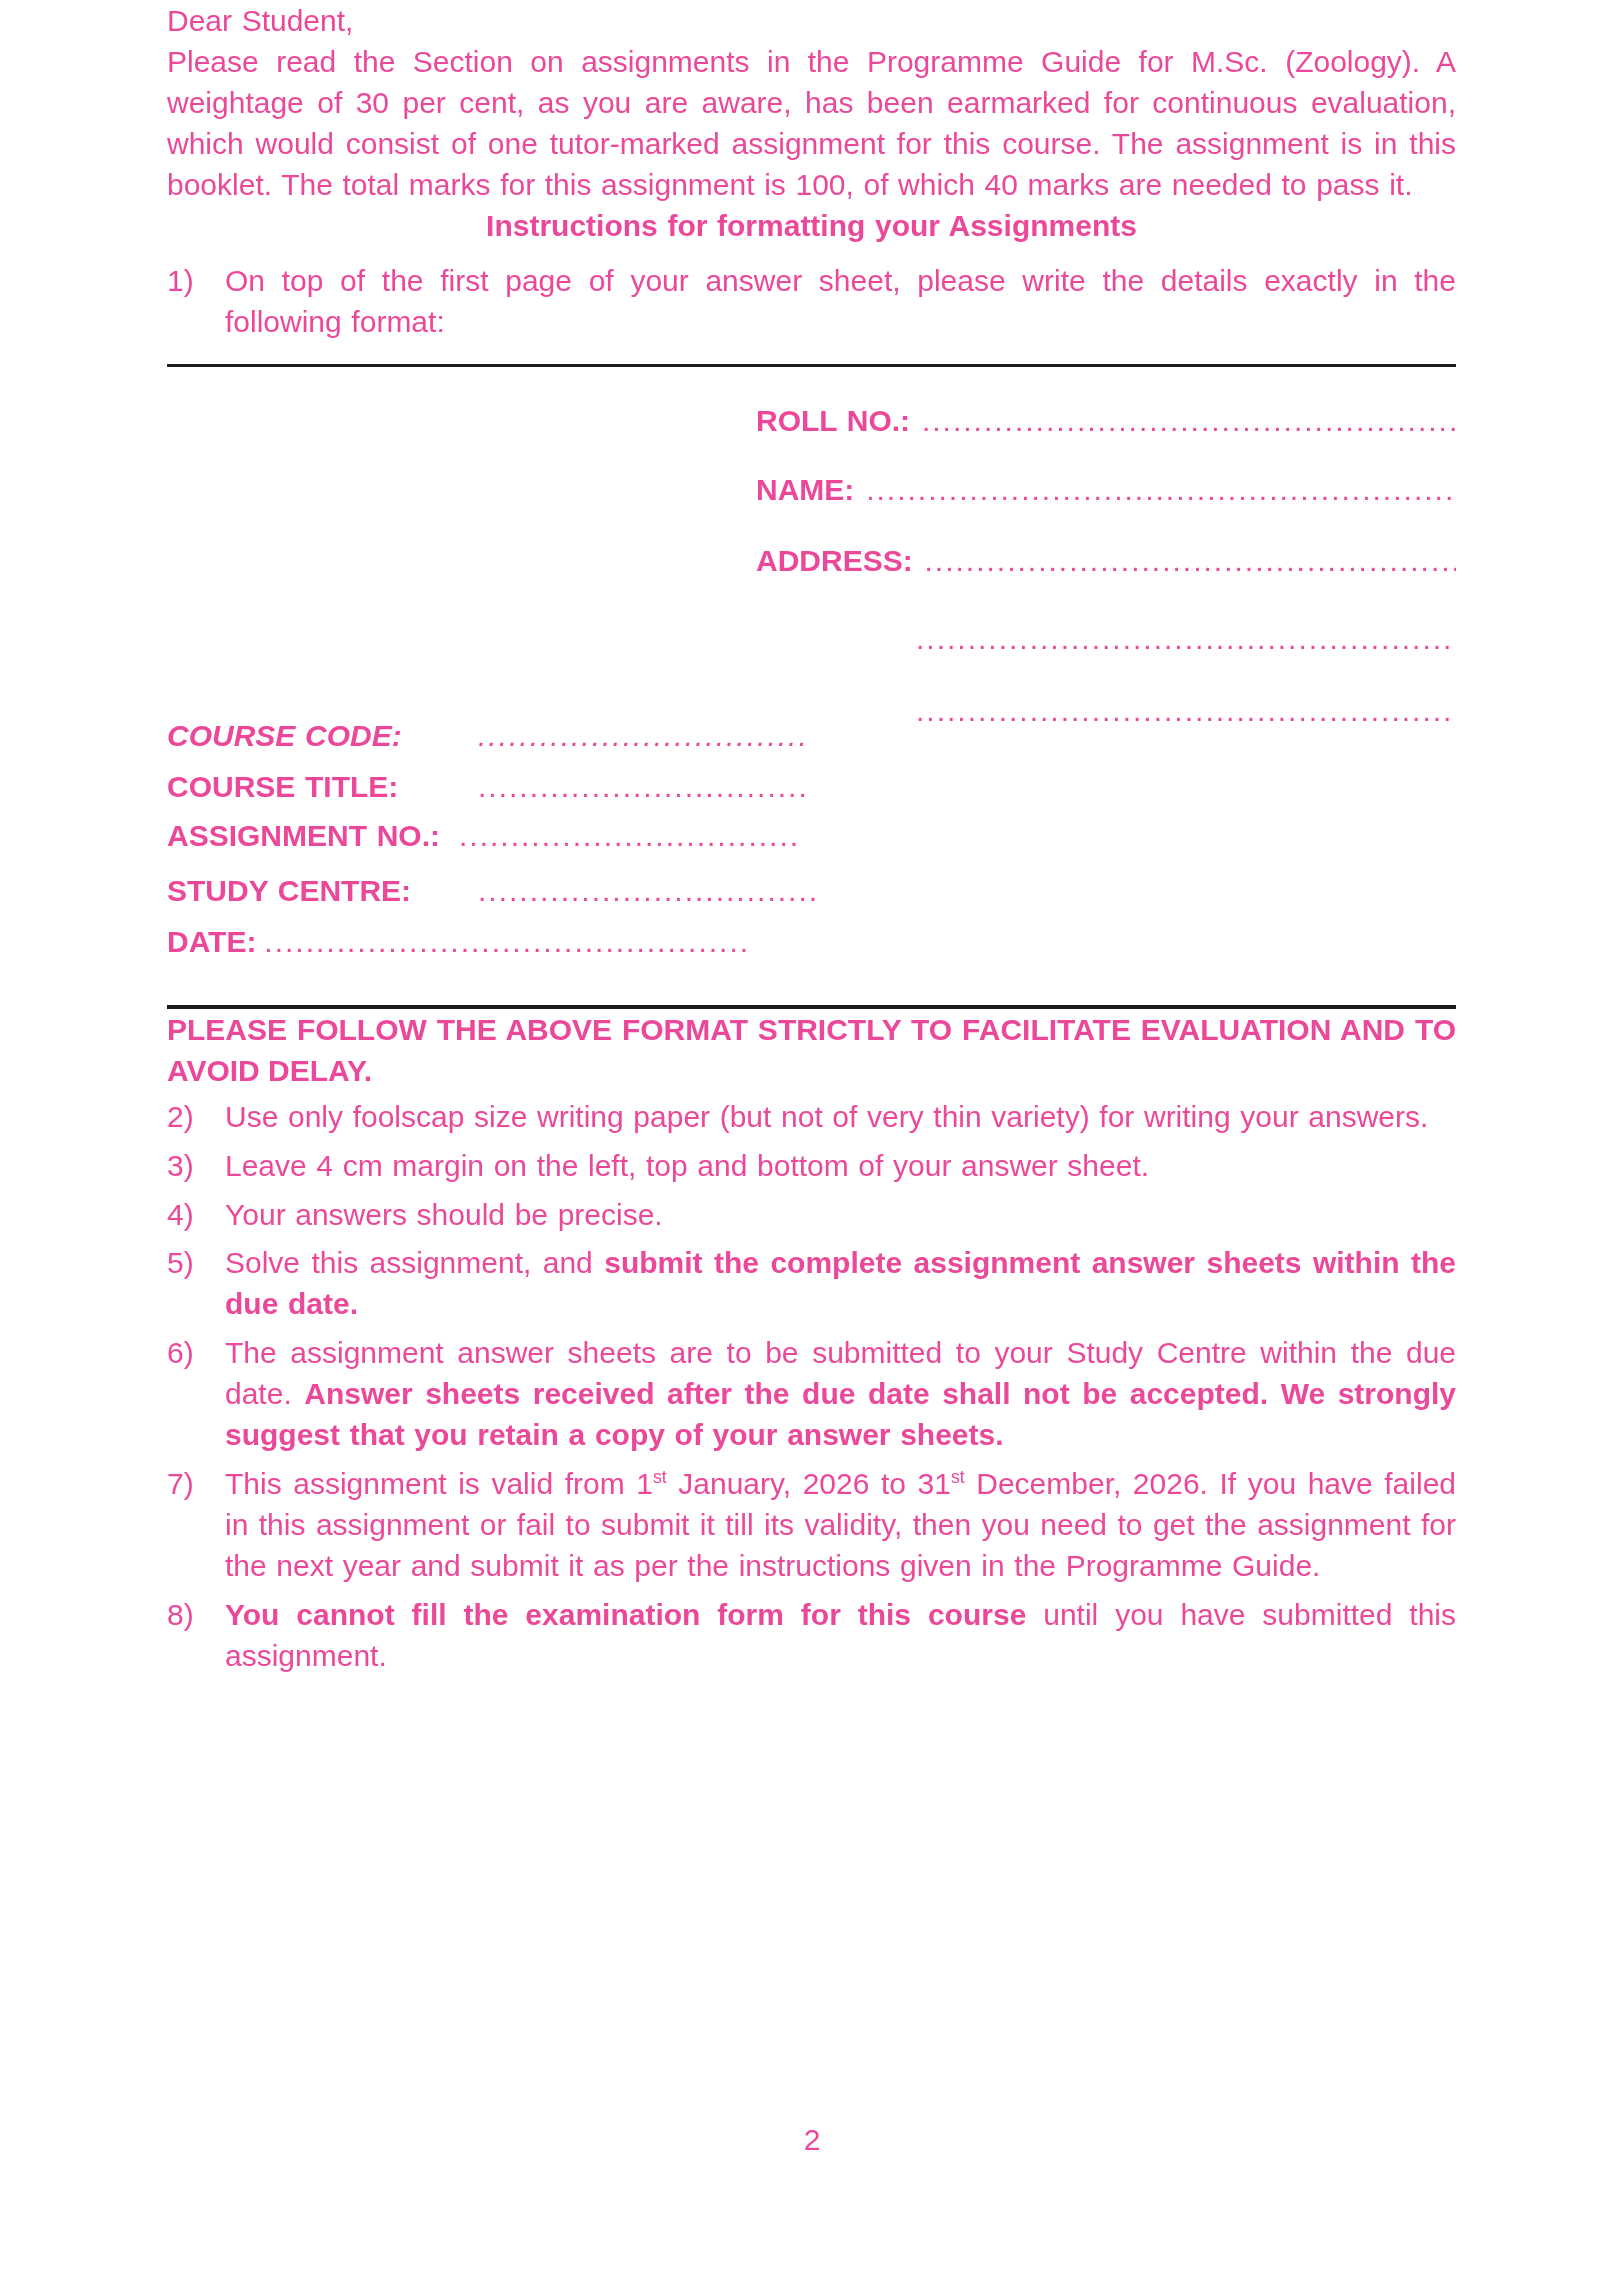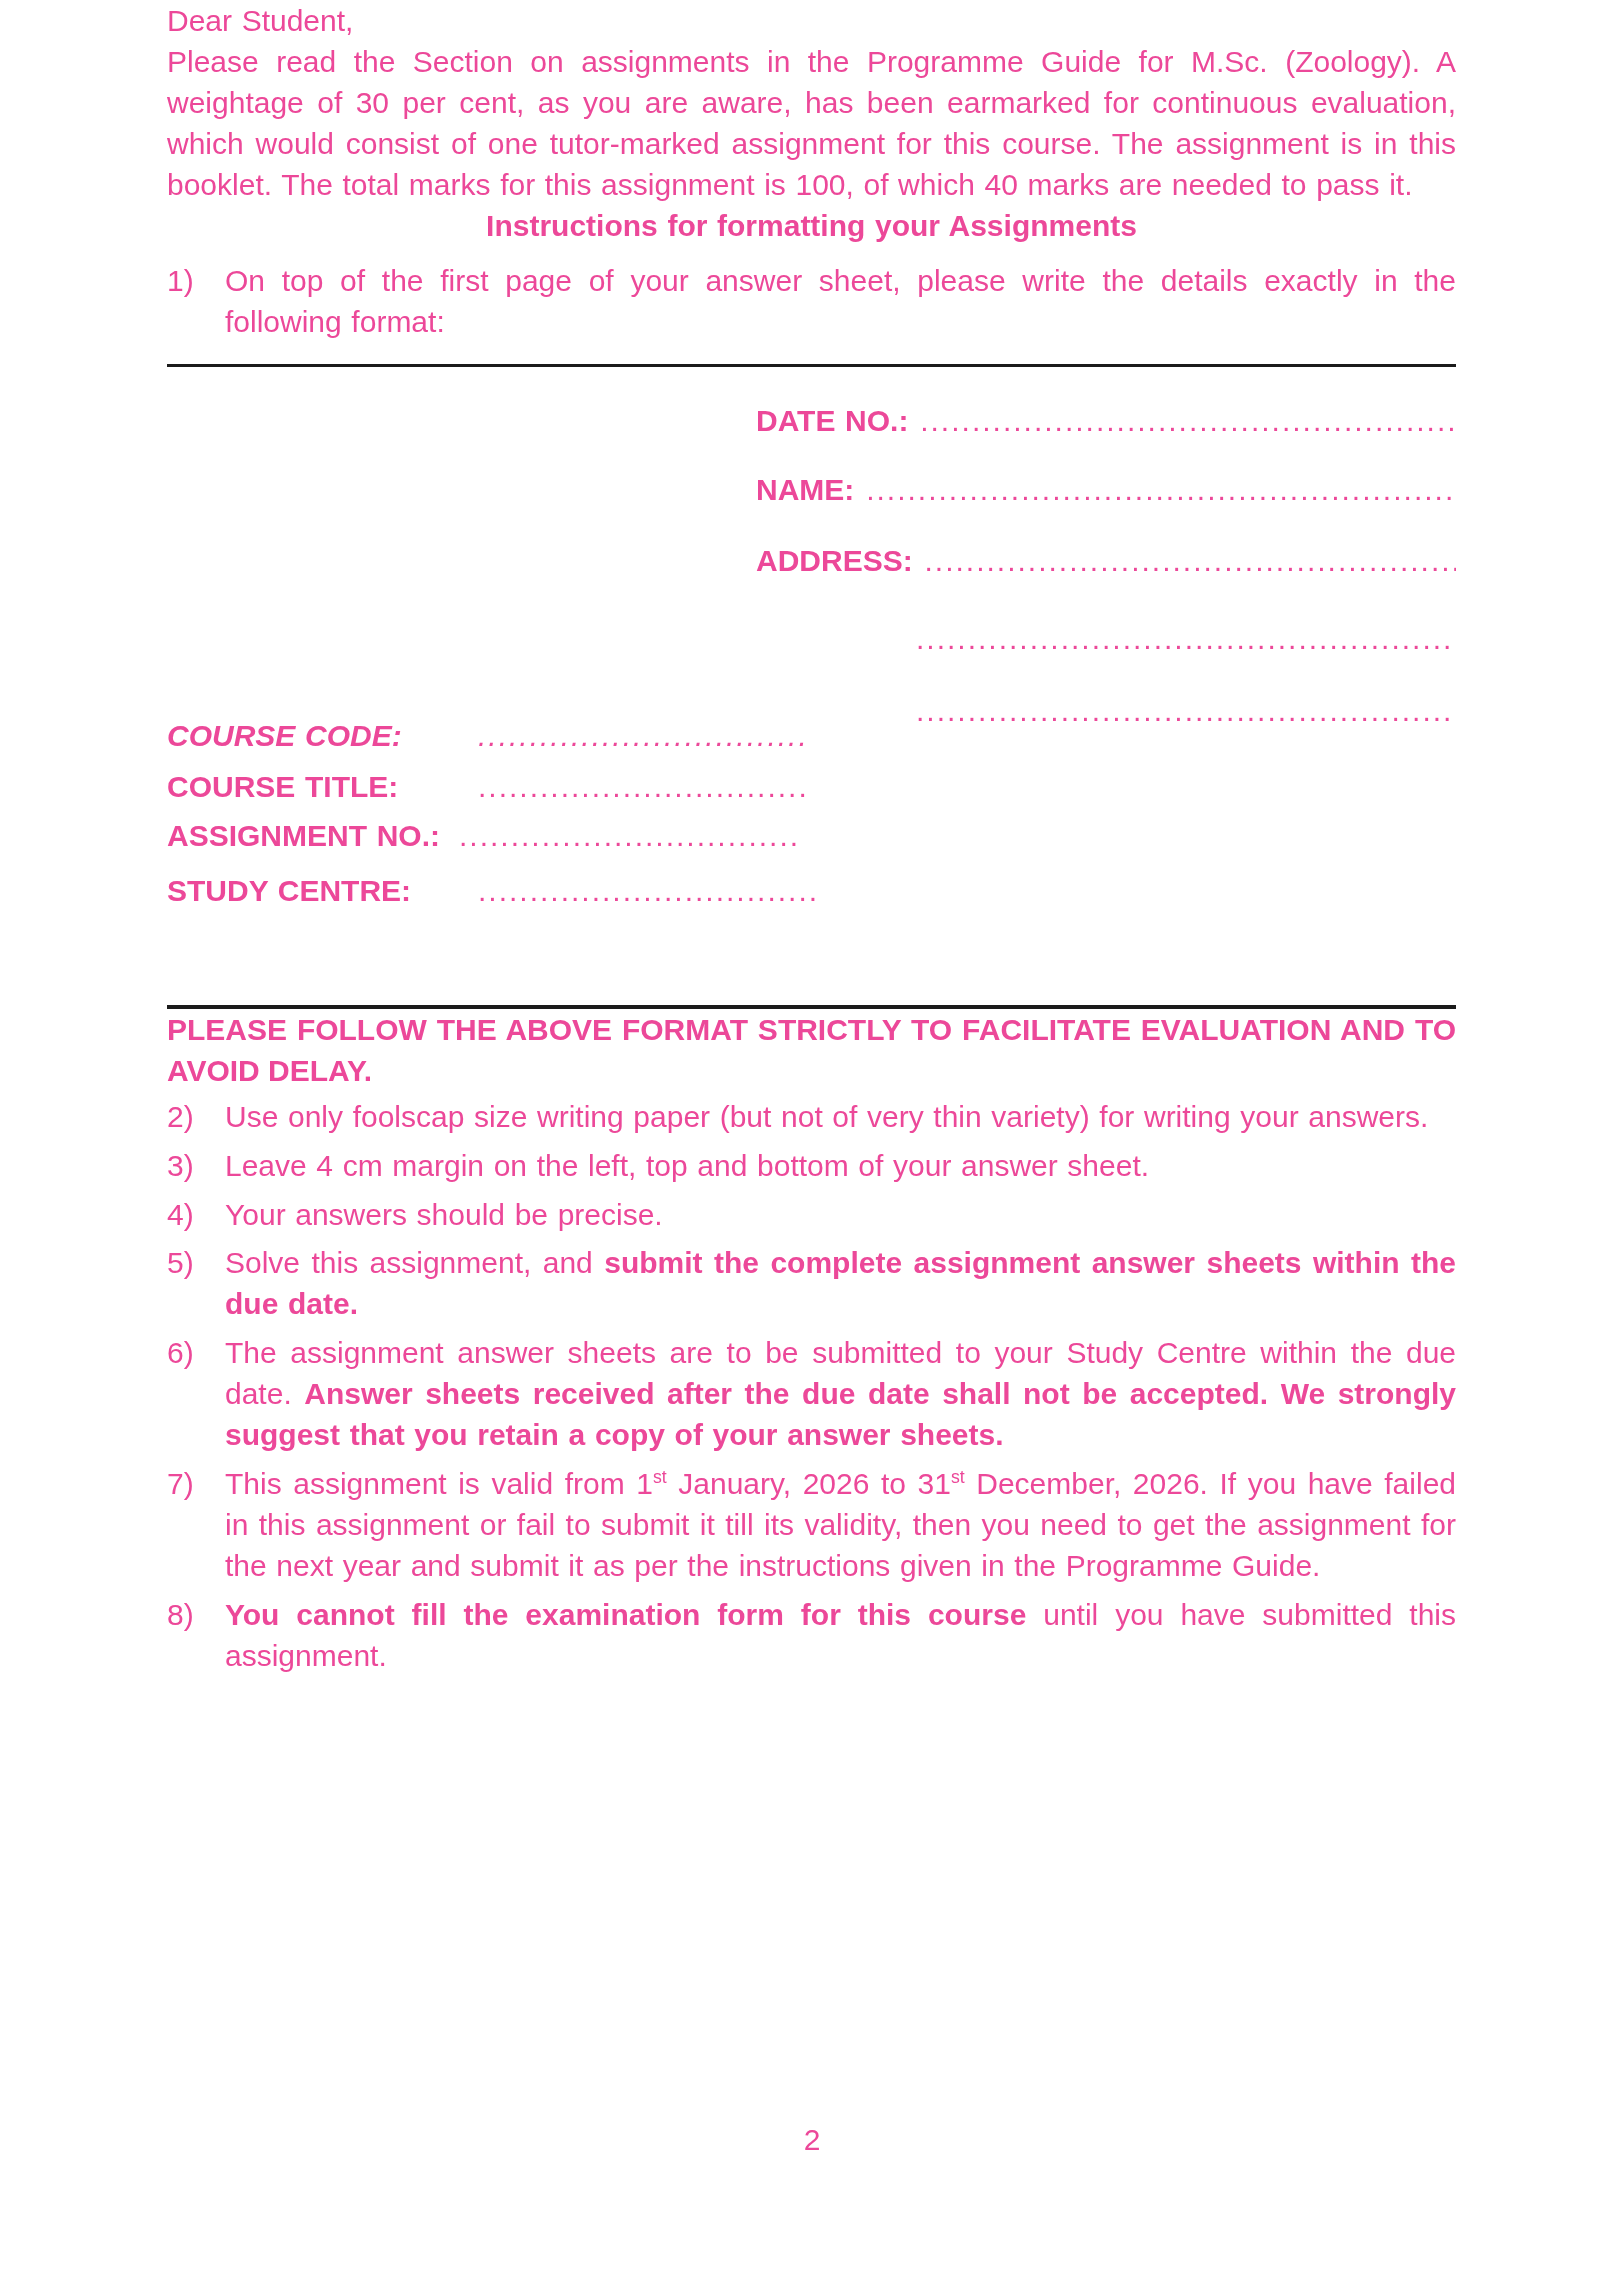--- a/index.html
+++ b/index.html
@@ -75,21 +75,21 @@
     <div class="bullet item1">
       <span class="num">1)</span>
       <span>On top of the first page of your answer sheet, please write the details exactly in the following format:</span>
     </div>
 
     <div class="rule rule-top"></div>
 
     <div class="form-area">
 
       <div class="frow row-roll">
-        <span class="flabel">DATE NO.:</span>
+        <span class="flabel">ROLL NO.:</span>
         <span class="fdots grow">..............................................................</span>
       </div>
 
       <div class="frow row-name">
         <span class="flabel">NAME:</span>
         <span class="fdots grow">..............................................................</span>
       </div>
 
       <div class="frow row-address">
         <span class="flabel">ADDRESS:</span>
@@ -117,20 +117,24 @@
       <div class="frow row-assign">
         <span class="flabel col-446">ASSIGNMENT NO.:</span>
         <span class="fdots">.................................</span>
       </div>
 
       <div class="frow row-study">
         <span class="flabel col-475">STUDY CENTRE:</span>
         <span class="fdots">.................................</span>
       </div>
 
+      <div class="frow row-date">
+        <span class="flabel">DATE:</span>
+        <span class="fdots">...............................................</span>
+      </div>
 
     </div>
 
     <div class="rule"></div>
 
     <p class="notice">PLEASE FOLLOW THE ABOVE FORMAT STRICTLY TO FACILITATE EVALUATION AND TO AVOID DELAY.</p>
 
     <div class="list">
 
       <div class="bullet">

